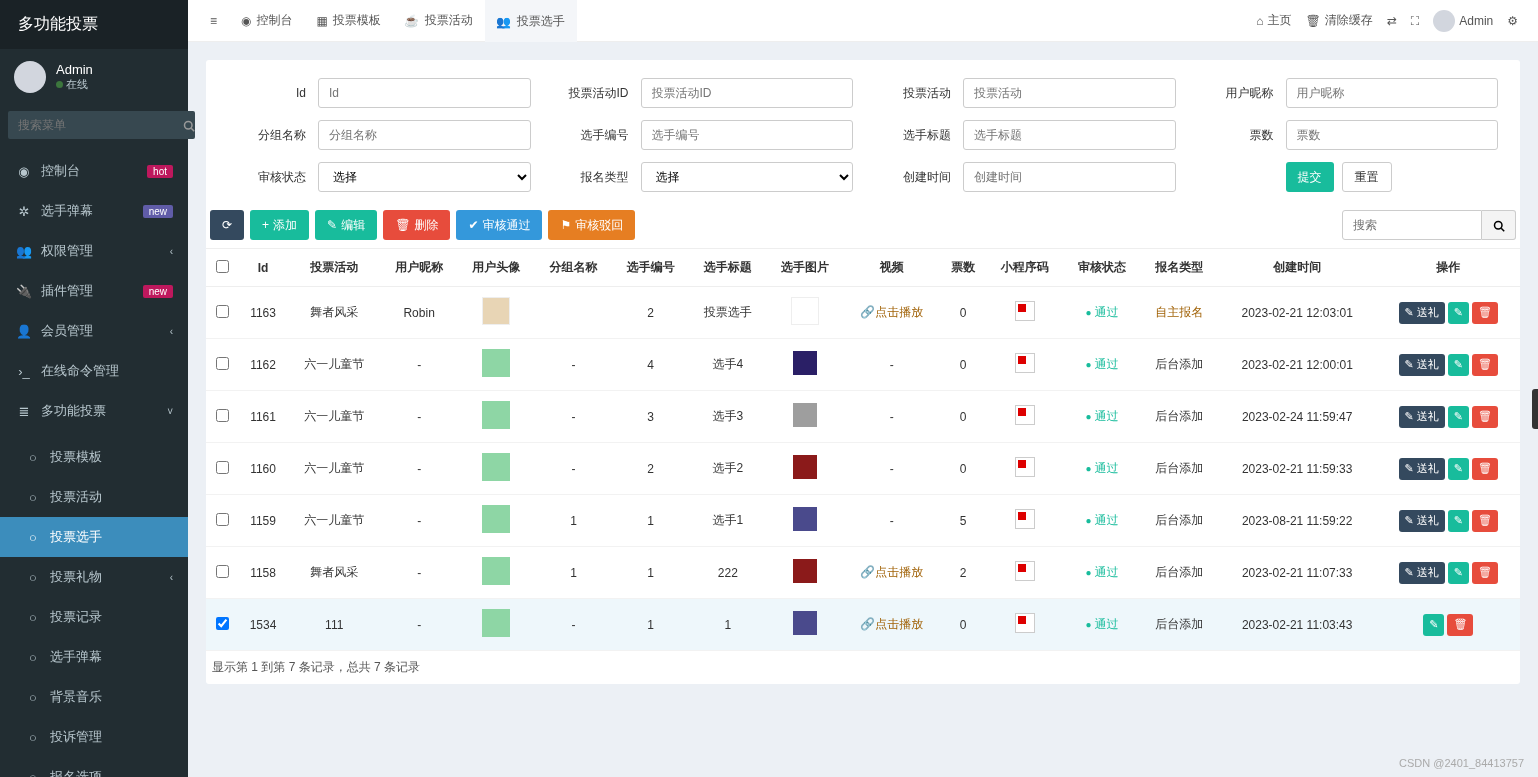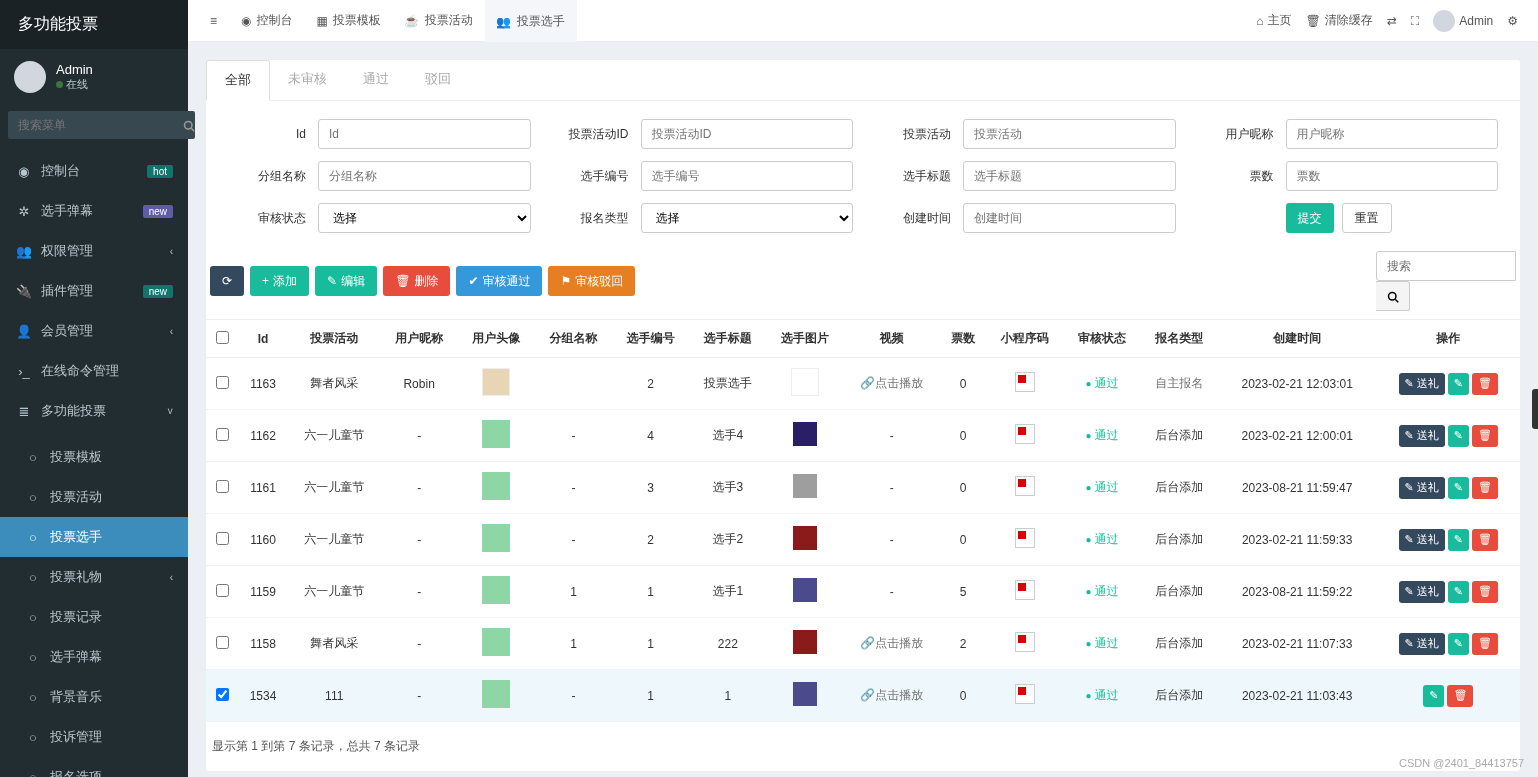--- a/index.html
+++ b/index.html
@@ -16,21 +16,21 @@
 .user-status { font-size: 11px; color: #b8c7ce; }
 .status-dot { display:inline-block; width:7px; height:7px; border-radius:50%; background:#3c763d; margin-right:3px; }
 .search-box { margin: 6px 8px; display: flex; }
 .search-input { flex:1; background: #374850; border: none; color: #ccc; padding: 7px 10px; font-size: 12px; border-radius: 2px 0 0 2px; outline:none; }
 .search-btn { background: #374850; border: none; color: #999; width: 34px; border-radius: 0 2px 2px 0; cursor:pointer; }
 .menu { list-style: none; margin-top: 6px; }
 .menu li { display: flex; align-items: center; padding: 11px 15px; cursor: pointer; font-size: 13px; color: #b8c7ce; }
 .menu li.active-blue { background: #3c8dbc; color: #fff; }
 .menu li .mi { width: 18px; text-align: center; margin-right: 8px; font-size: 13px; }
 .menu li .badge { margin-left: auto; font-size: 10px; padding: 1px 6px; border-radius: 2px; color:#fff; }
-.badge-hot { background: #0f766e; }
+.badge-hot { background: #be185d; }
 .badge-new { background: #605ca8; }
 .menu li .chev { margin-left: auto; font-size: 10px; }
 .submenu li { padding-left: 24px; font-size: 13px; }
 
 
 .main { flex: 1; display: flex; flex-direction: column; min-width: 0; }
 .topbar { background: #fff; display: flex; align-items: center; height: 42px; border-bottom: 1px solid #eee; padding: 0 10px; font-size: 12px; color: #555; }
 .topbar .left-nav { display:flex; align-items:center; gap: 0; }
 .top-item { display: flex; align-items: center; gap: 5px; padding: 0 12px; height: 42px; cursor: pointer; }
 .top-item.active { background: #f4f6f9; border-top: 2px solid transparent; }
@@ -57,42 +57,42 @@
 .btn-primary { background:#18bc9c; }
 .btn-default { background:#fff; color:#333; border:1px solid #ccc; }
 .btn-green { background:#18bc9c; }
 .btn-red { background:#e74c3c; }
 .btn-orange { background:#e67e22; }
 .btn-dark { background:#34495e; }
 .btn-info { background:#3498db; }
 
 .toolbar { display:flex; align-items:center; gap:6px; padding: 8px 4px; }
 .toolbar .spacer { flex:1; }
-.toolbar .search-group { display:flex;flex-direction:column; }
+.toolbar .search-group { display:flex; }
 .toolbar .search-group input { height:30px; width:140px; border:1px solid #ccc; border-radius:3px 0 0 3px; padding:0 10px; font-size:12px; }
 .toolbar .search-group button { height:30px; width:34px; border:1px solid #ccc; border-left:none; background:#f4f4f4; border-radius:0 3px 3px 0; cursor:pointer; }
 
 table.data { width:100%; border-collapse:collapse; font-size:12px; }
 table.data th { background:#fff; border-top:1px solid #eee; border-bottom:1px solid #eee; padding:10px 6px; text-align:center; font-weight:600; color:#333; }
 table.data td { border-bottom:1px solid #f2f2f2; padding:10px 6px; text-align:center; color:#333; }
 table.data tr.selected td { background:#eef7fb; }
 .thumb { width:28px; height:28px; display:inline-block; border:1px solid #eee; }
 .thumb.green { background:#8ed6a5; border:none; }
 .pic-sq { width:24px; height:24px; display:inline-block; }
-.link { color:#737373; cursor:pointer;text-align:right; }
+.link { color:#a16207; cursor:pointer;text-align:right; }
 .status-pass { color:#18bc9c; }
 .status-pass::before { content:"●"; margin-right:3px; font-size:10px; }
 .qr-ico { width:20px; height:20px; display:inline-block; border:1px solid #ccc; background:#fff; position:relative; }
 .qr-ico::after{ content:""; position:absolute; left:2px; top:2px; right:8px; bottom:8px; background:#d00; }
 .op-group { display:inline-flex; gap:3px; justify-content:center; }
 .op-btn { height:22px; padding:0 6px; font-size:11px; border:none; border-radius:3px; color:#fff; cursor:pointer; display:inline-flex; align-items:center; gap:3px;}
 .op-dark { background:#34495e; }
 .op-green { background:#18bc9c; }
 .op-red { background:#e74c3c; }
-.footer-info { padding:16px 6px; font-size:12px; color:#555; }
+.footer-info { padding:8px 6px; font-size:12px; color:#555; }
 .watermark { position:fixed; right:14px; bottom:8px; font-size:11px; color:#aaa; }
 .side-handle { position:fixed; right:0; top:50%; width:6px; height:40px; background:#333; border-radius:3px 0 0 3px; }
 
 svg.ico { width:12px; height:12px; fill:currentColor; display:inline-block; vertical-align:middle; }
 </style>
 </head>
 <body>
 
 <div class="wrapper">
   <aside class="sidebar">
@@ -228,26 +228,20 @@
         <div class="ritem">
             <span class="avatar-sm"></span>
             <span>Admin</span>
           </div>
         <div class="ritem">⚙</div>
       </div>
     </div>
 
     <div class="content">
       <div class="panel">
-        <div class="tabs" id="tabs">
-            <div class="tab active">全部</div>
-            <div class="tab disabled">未审核</div>
-            <div class="tab disabled">通过</div>
-            <div class="tab disabled">驳回</div>
-          </div>
 
         <div class="filter-form">
           <div class="form-row">
               <label>Id</label>
               <input placeholder="Id" style="">
             </div>
           <div class="form-row">
               <label>投票活动ID</label>
               <input placeholder="投票活动ID" style="">
             </div>
@@ -412,21 +406,21 @@
     <td><span class="thumb green"></span></td>
     <td>-</td>
     <td>3</td>
     <td>选手3</td>
     <td><span class="pic-sq" style="background:#9e9e9e;"></span></td>
     <td>-</td>
     <td>0</td>
     <td><span class="qr-ico"></span></td>
     <td><span class="status-pass">通过</span></td>
     <td>后台添加</td>
-    <td>2023-08-21 11:59:47</td>
+    <td>2023-02-24 11:59:47</td>
     <td><div class="op-group">
       <button class="op-btn op-dark"><span>✎</span>送礼</button>
       <button class="op-btn op-green">
                       <span>✎</span>
                     </button>
       <button class="op-btn op-red">
                       <span>🗑</span>
                     </button>
     </div></td>
               </tr>

